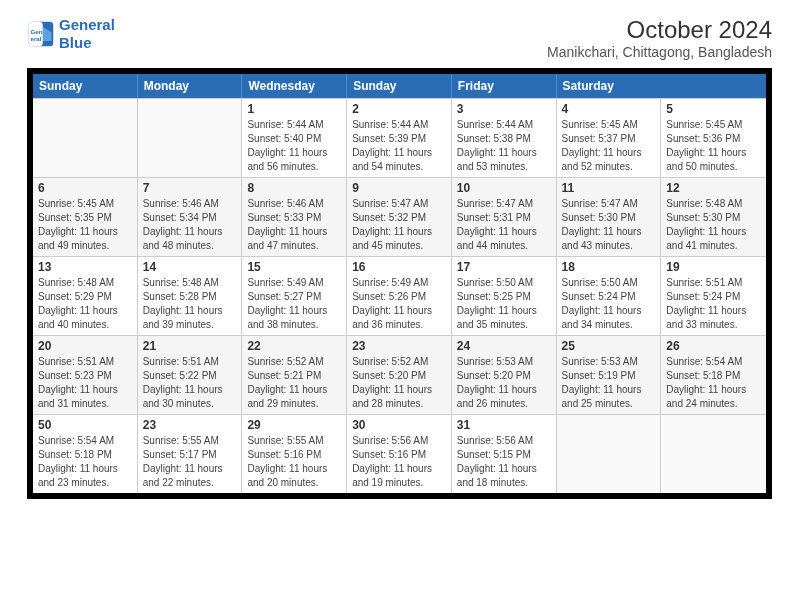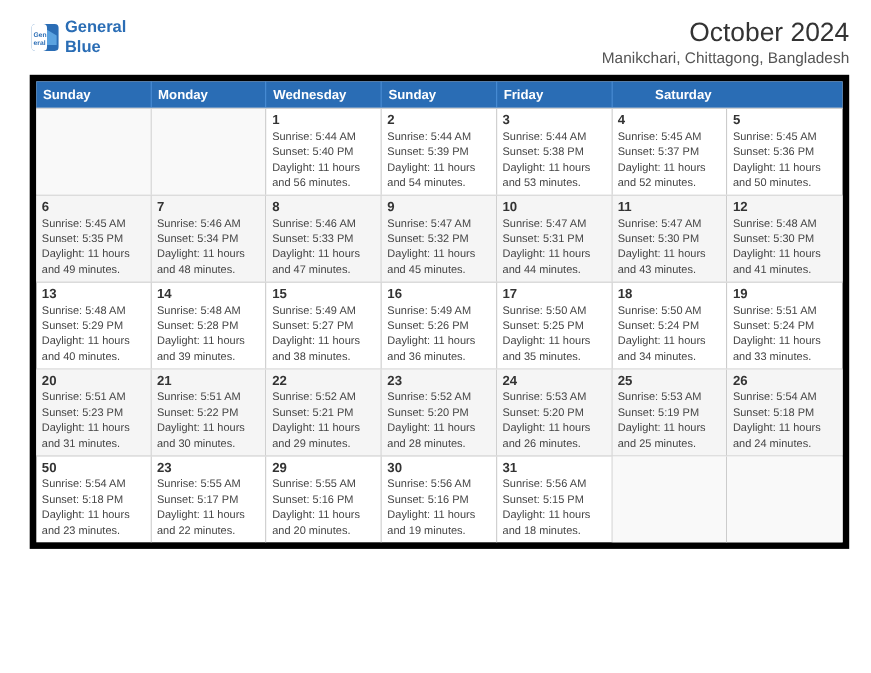--- a/index.html
+++ b/index.html
@@ -65,21 +65,21 @@
       background: #2a6db5;
     }
     .cal-header-cell {
       color: #fff;
       font-size: 12px;
       font-weight: bold;
       padding: 5px 6px;
       text-align: left;
       border-right: 1px solid #4a8dd5;
     }
-    .cal-header-cell:last-child { border-right: none; margin-left: 33px; }
+    .cal-header-cell:last-child { border-right: none; }
     .cal-body {
       flex: 1;
       display: flex;
       flex-direction: column;
     }
     .cal-row {
       display: grid;
       grid-template-columns: repeat(7, 1fr);
       flex: 1;
       border-top: 1px solid #ccc;

